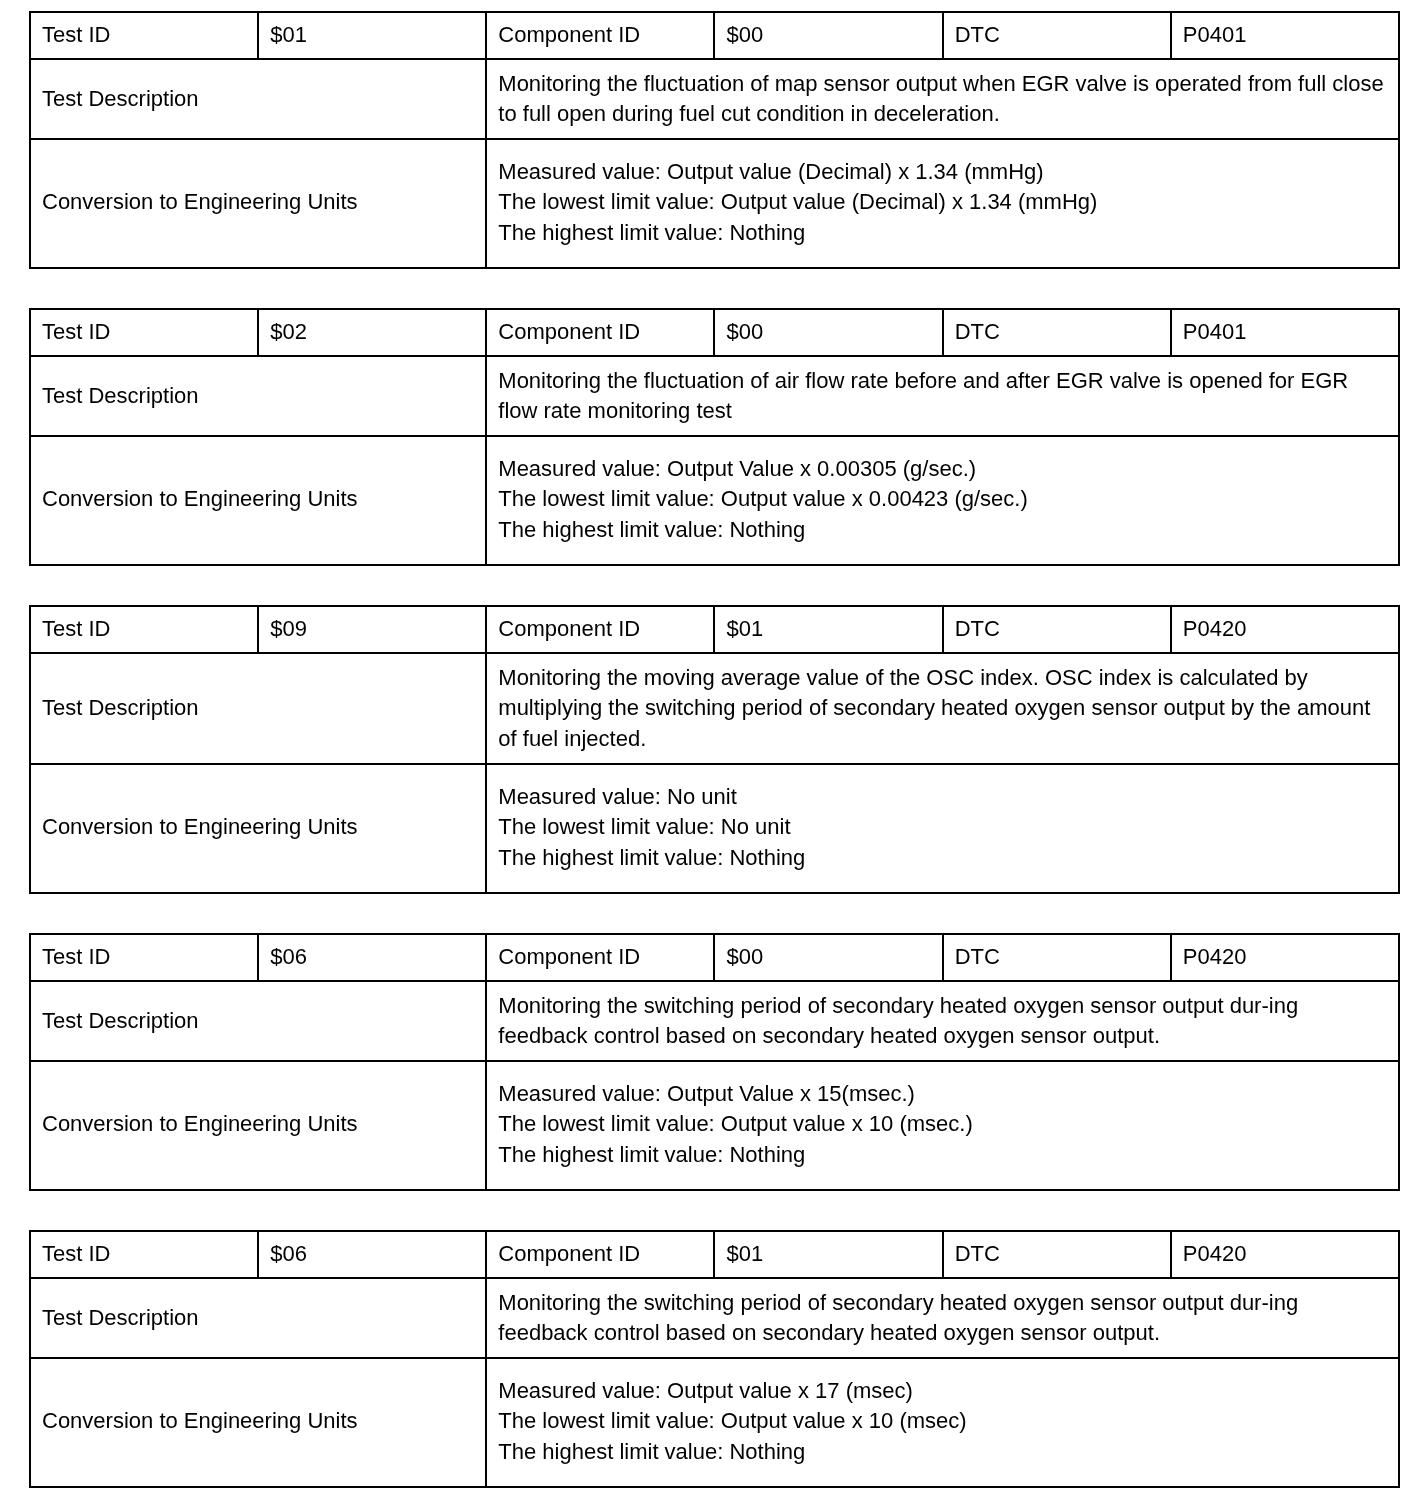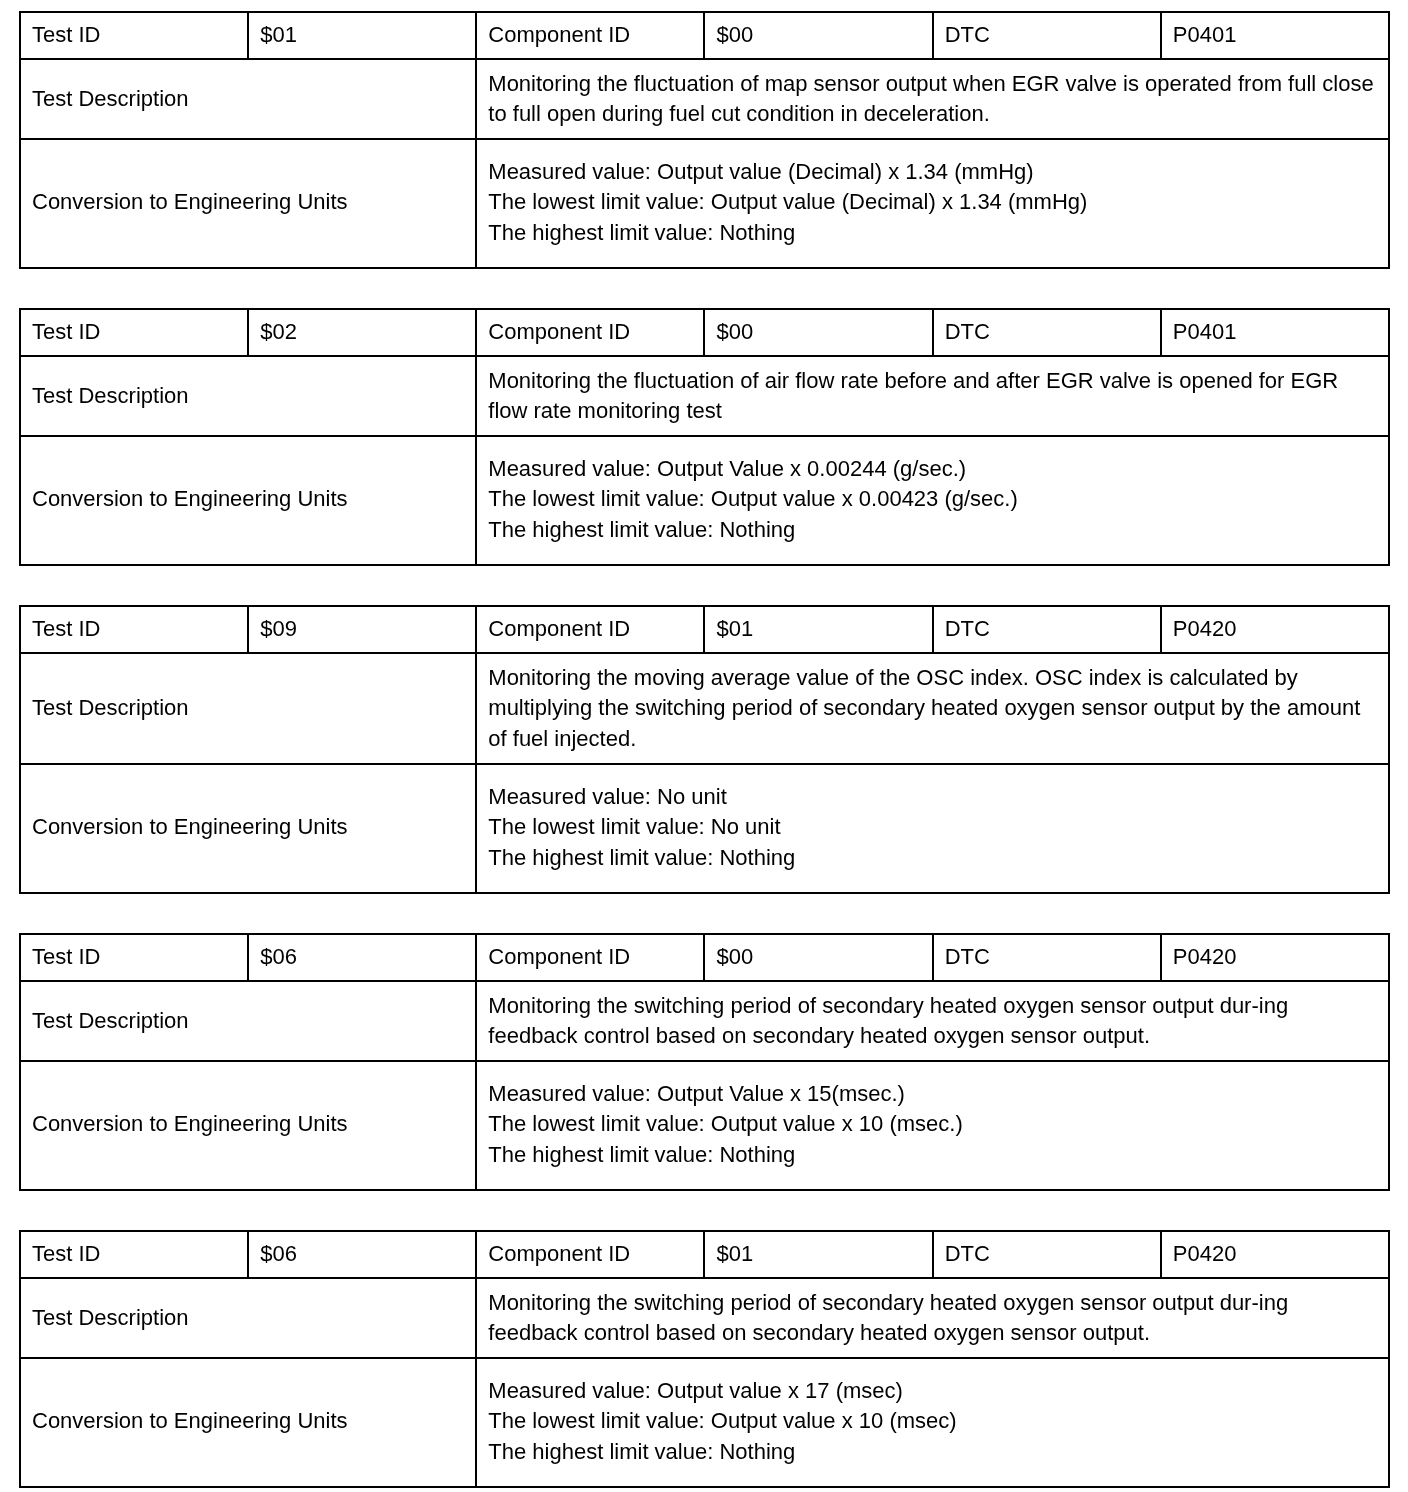--- a/index.html
+++ b/index.html
@@ -1,17 +1,17 @@
 <!DOCTYPE html>
 <html><head>
   <meta charset="utf-8">
   <style>
     html, body { margin: 0; padding: 0; background: #ffffff; }
     body { width: 1408px; height: 1492px; position: relative; font-family: "Liberation Sans", sans-serif; color: #000; }
-    .tbl { position: absolute; left: 19px; width: 1371px; border-collapse: collapse; table-layout: fixed; }
+    .tbl { position: absolute; left: 29px; width: 1371px; border-collapse: collapse; table-layout: fixed; }
     .tbl td { border: 2px solid #000; padding: 0 0 0 11px; font-size: 22px; line-height: 30.5px; vertical-align: middle; }
     .tbl col.c1, .tbl col.c2, .tbl col.c3, .tbl col.c4, .tbl col.c5, .tbl col.c6 { width: 228px; }
     .tbl tr.hdr td { height: 47px; vertical-align: top; padding-top: 7px; box-sizing: border-box; }
     .tbl tr.desc td { box-sizing: border-box; padding-top: 6px; padding-bottom: 6px; }
     .tbl tr.conv td { box-sizing: border-box; padding-top: 6px; padding-bottom: 8px; }
     .tbl td.label { vertical-align: middle; }
     .line { display: block; white-space: nowrap; }
     .desc-text { display: block; padding-right: 6px; }
     #t0 { top: 11px; }
     #t1 { top: 308px; }
@@ -80,21 +80,21 @@
   </tr>
   <tr class="desc">
     <td colspan="2" class="label">Test Description</td>
     <td colspan="4">
           <span class="desc-text">Monitoring the fluctuation of air flow rate before and after EGR valve is opened for EGR flow rate monitoring test</span>
         </td>
   </tr>
   <tr class="conv">
     <td colspan="2" class="label">Conversion to Engineering Units</td>
     <td colspan="4">
-      <span class="line">Measured value: Output Value x 0.00244 (g/sec.)</span>
+      <span class="line">Measured value: Output Value x 0.00305 (g/sec.)</span>
       <span class="line">The lowest limit value: Output value x 0.00423 (g/sec.)</span>
       <span class="line">The highest limit value: Nothing</span>
     </td>
   </tr>
 </tbody>
   </table>
 
 <table class="tbl" id="t2">
   <colgroup>
       <col class="c1">

